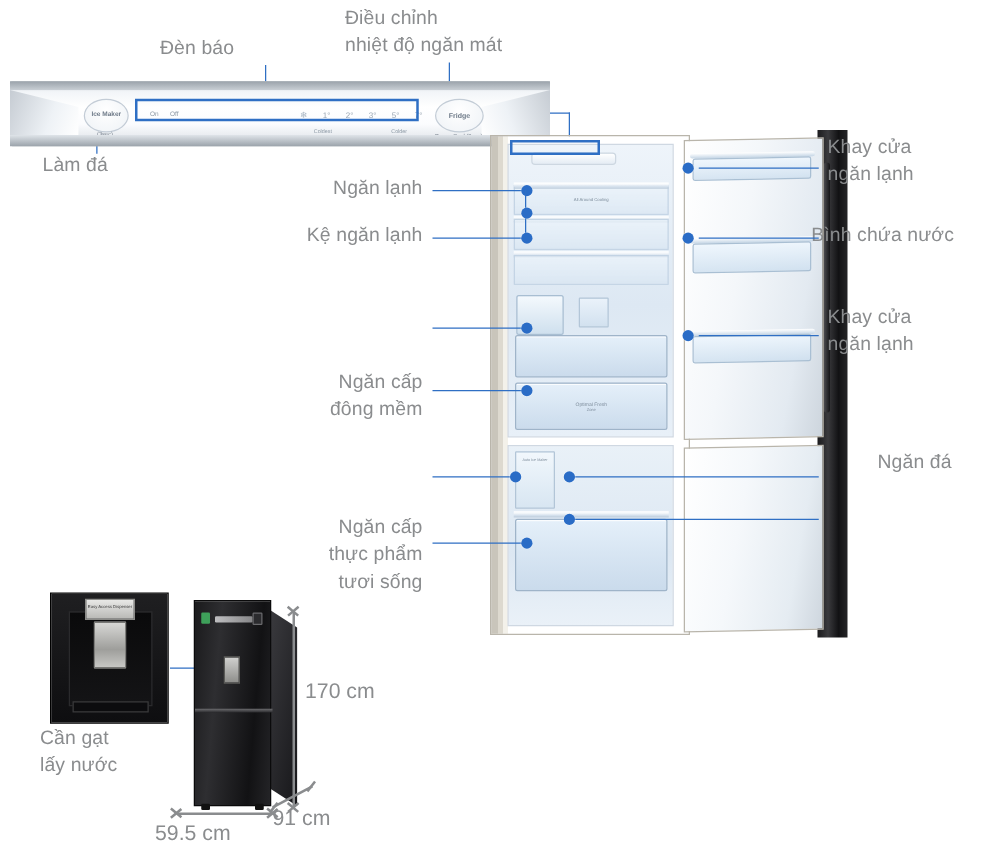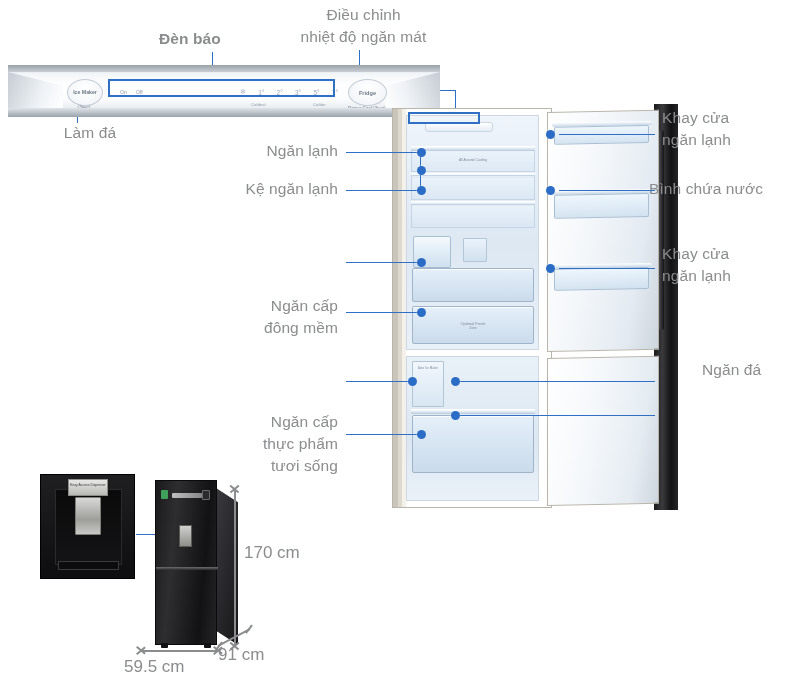--- a/index.html
+++ b/index.html
@@ -5,21 +5,21 @@
   html,body{margin:0;padding:0;background:#ffffff;}
   body{width:800px;height:688px;position:relative;overflow:hidden;
        font-family:"Liberation Sans","DejaVu Sans",sans-serif;color:#808285;}
   .root{position:absolute;left:0;top:0;width:800px;height:688px;}
 
   
   .lbl{position:absolute;font-size:15.5px;line-height:1.42;color:#8a8c8e;
        letter-spacing:.1px;white-space:pre-line;}
   .lbl.r{text-align:right;}
   .lbl.l{text-align:left;}
-  .lbl.c{text-align:center;}
+  .lbl.c{}
 
   
   .ln{position:absolute;background:#2f6fc4;}
   .lnh{height:1.4px;}
   .lnv{width:1.4px;}
   .dot{position:absolute;width:9px;height:9px;border-radius:50%;
        background:#2a6cc6;box-shadow:0 0 0 .5px rgba(255,255,255,.35);}
   .boxhl{position:absolute;border:2px solid #2f6fc4;box-sizing:border-box;}
 
   
@@ -153,21 +153,21 @@
   .pFoot{position:absolute;bottom:-4px;width:7px;height:5px;background:#111;border-radius:1px;}
 
   .arrow{position:absolute;background:#8a8c8e;}
   .dimTxt{position:absolute;font-size:17px;color:#8a8c8e;}
 </style>
 </head>
 <body>
 
 <div class="root">
 
-  <div class="lbl c" style="left:128px;top:28px;width:124px;font-weight:bold;">Đèn báo</div>
+  <div class="lbl c" style="left:128px;top:28px;width:124px;">Đèn báo</div>
   <div class="lbl c" style="left:276px;top:4px;width:175px;">Điều chỉnh
 nhiệt độ ngăn mát</div>
   <div class="lbl c" style="left:34px;top:122px;width:112px;">Làm đá</div>
 
   <div class="ln lnv" style="left:212px;top:52px;height:36px;"></div>
 
   <div class="ln lnv" style="left:359px;top:50px;height:30px;"></div>
 
   <div class="ln lnv" style="left:77px;top:105px;height:18px;"></div>
 
@@ -311,20 +311,22 @@
   <div class="ln lnh" style="left:455px;top:415px;width:200px;"></div>
   <div class="dot" style="left:451px;top:411px;"></div>
 
   <div class="disp">
     <div class="dispInner"></div>
     <div class="dispPlate">Easy Access
 Dispenser</div>
     <div class="dispLever"></div>
     <div class="dispTray"></div>
   </div>
+  <div class="lbl c" style="left:32px;top:580px;width:112px;">Cần gạt
+lấy nước</div>
 
   <div class="ln lnh" style="left:136px;top:534px;width:42px;"></div>
   <div class="boxhl" style="left:174px;top:518px;width:26px;height:34px;"></div>
 
   <div class="photo">
     <div class="pSide"></div>
     <div class="pFront">
       <div class="pTagG"></div>
       <div class="pLogo"></div>
       <div class="pTagB"></div>

